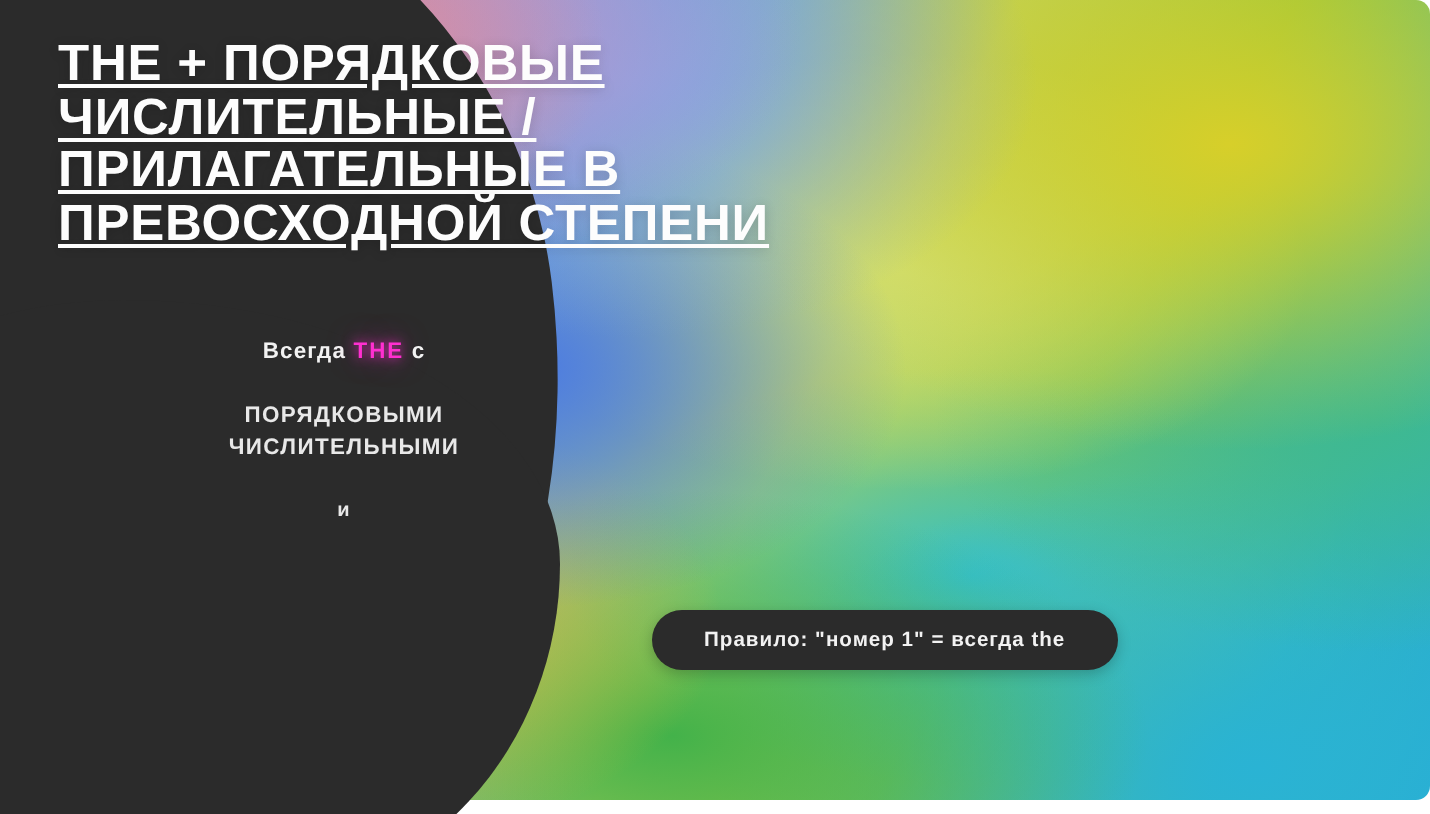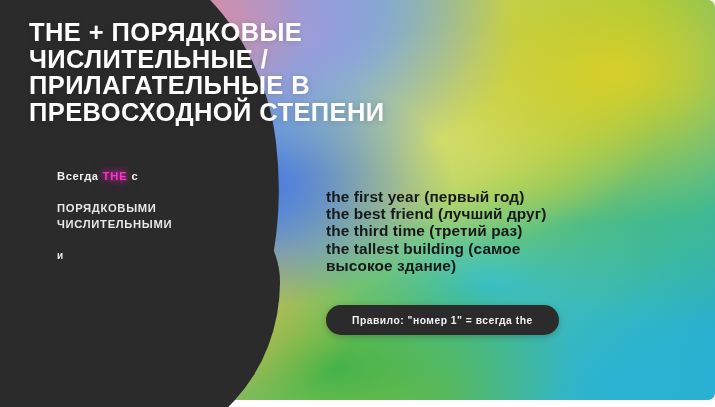--- a/index.html
+++ b/index.html
@@ -78,28 +78,30 @@
     top: 19px;
     width: 540px;
     font-size: 25.5px;
     line-height: 26.6px;
     font-weight: 700;
     letter-spacing: 0.4px;
     color: #fdfdfd;
     text-transform: uppercase;
     text-shadow: 0 1px 6px rgba(0,0,0,0.17);
     white-space: pre-line;
+    text-decoration: underline;
   }
 
   
   .left-col {
     position: absolute;
     left: 57px;
     top: 170px;
     width: 230px;
+    text-align: center;
   }
   .always-line {
     font-size: 11.2px;
     font-weight: 700;
     letter-spacing: 0.6px;
     color: #f2f2f2;
     margin-bottom: 19px;
     white-space: nowrap;
   }
   .always-line .hl {
@@ -179,23 +181,18 @@
   <div class="left-col">
     <div class="always-line"><span>Всегда </span><span class="hl">THE</span><span> с</span></div>
 
     <div class="left-block">ПОРЯДКОВЫМИ
 ЧИСЛИТЕЛЬНЫМИ</div>
 
     <div class="left-conj">и</div>
 
   </div>
 
-  <div class="examples">the first year (первый год)
-the best friend (лучший друг)
-the third time (третий раз)
-the tallest building (самое
-высокое здание)</div>
 
   <div class="rule-pill">
     <span>Правило: "номер 1" = всегда the</span>
   </div>
 
 </div>
 
 </body></html>

